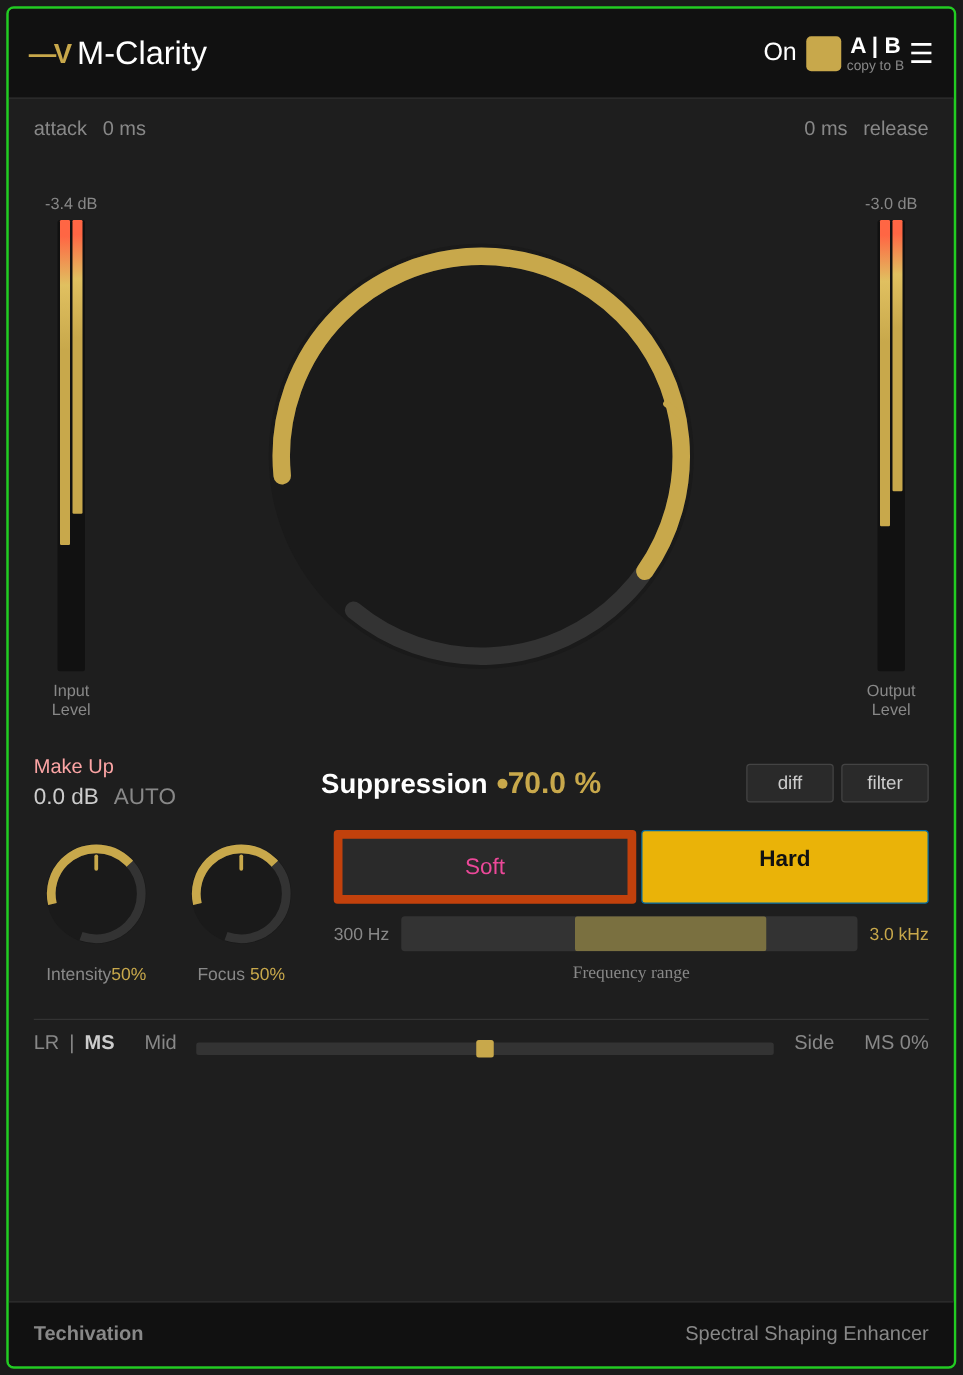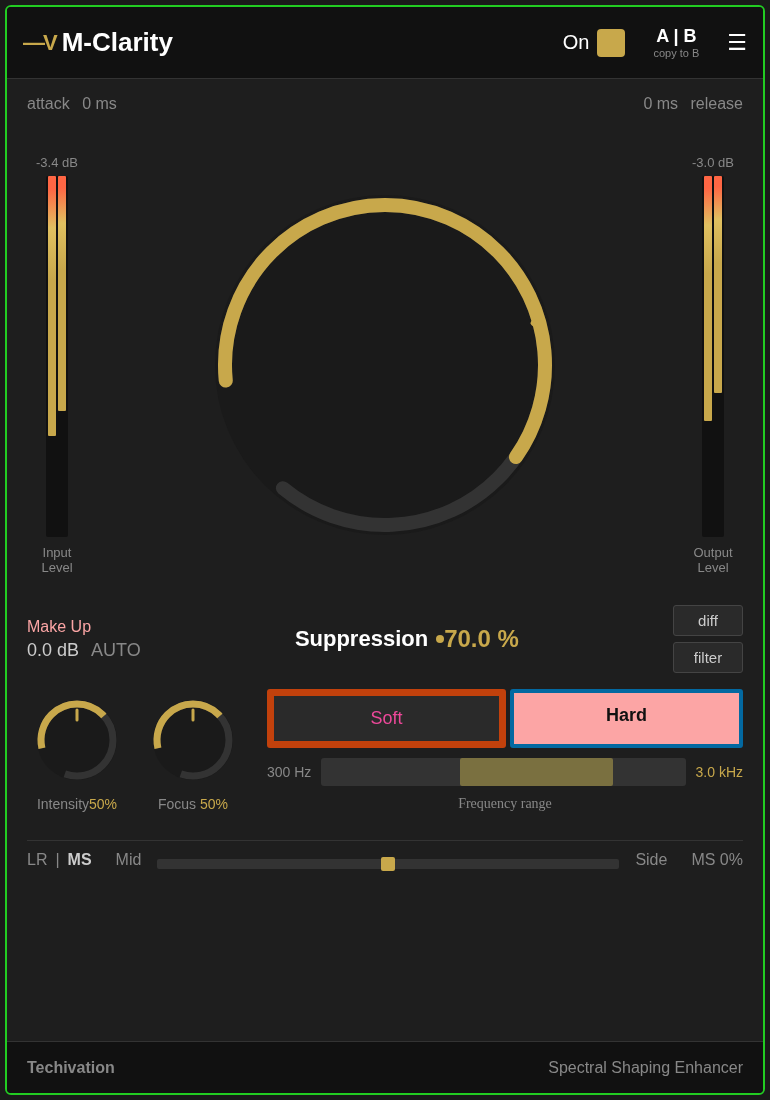--- a/index.html
+++ b/index.html
@@ -42,26 +42,26 @@
     }
     .logo-icon {
       color: #c8a84b;
       font-size: 22px;
       font-weight: bold;
       letter-spacing: -2px;
     }
     .logo-text {
       color: #ffffff;
       font-size: 26px;
-      font-weight: bold;
+      font-weight: normal;
     }
     .header-right {
       display: flex;
       align-items: center;
-      gap: 28px;
+      gap: 4px;
     }
     .on-button {
       display: flex;
       align-items: center;
       gap: 8px;
       color: #ffffff;
       font-size: 20px;
     }
     .on-square {
       width: 28px;
@@ -214,21 +214,21 @@
       background: #c8a84b;
       border-radius: 50%;
     }
     .suppression-value {
       color: #c8a84b;
       font-size: 24px;
       font-weight: bold;
     }
     .diff-filter-section {
       display: flex;
-      flex-direction: column;
+      flex-direction: row;
       gap: 6px;
     }
     .diff-btn, .filter-btn {
       background: #2a2a2a;
       color: #cccccc;
       border: 1px solid #444;
       border-radius: 3px;
       padding: 6px 18px;
       font-size: 15px;
       cursor: pointer;
@@ -282,23 +282,23 @@
       color: #ec4899;
       border: 7px solid #c2410c;
       border-radius: 3px;
       padding: 12px;
       font-size: 18px;
       cursor: pointer;
       text-align: center;
     }
     .hard-btn {
       flex: 1;
-      background: #fca5a5;
+      background: #eab308;
       color: #111;
-      border: 4px solid #0369a1;
+      border: 1px solid #0369a1;
       border-radius: 3px;
       padding: 12px;
       font-size: 18px;
       font-weight: bold;
       cursor: pointer;
       text-align: center;
     }
 
     
     .freq-range-row {

